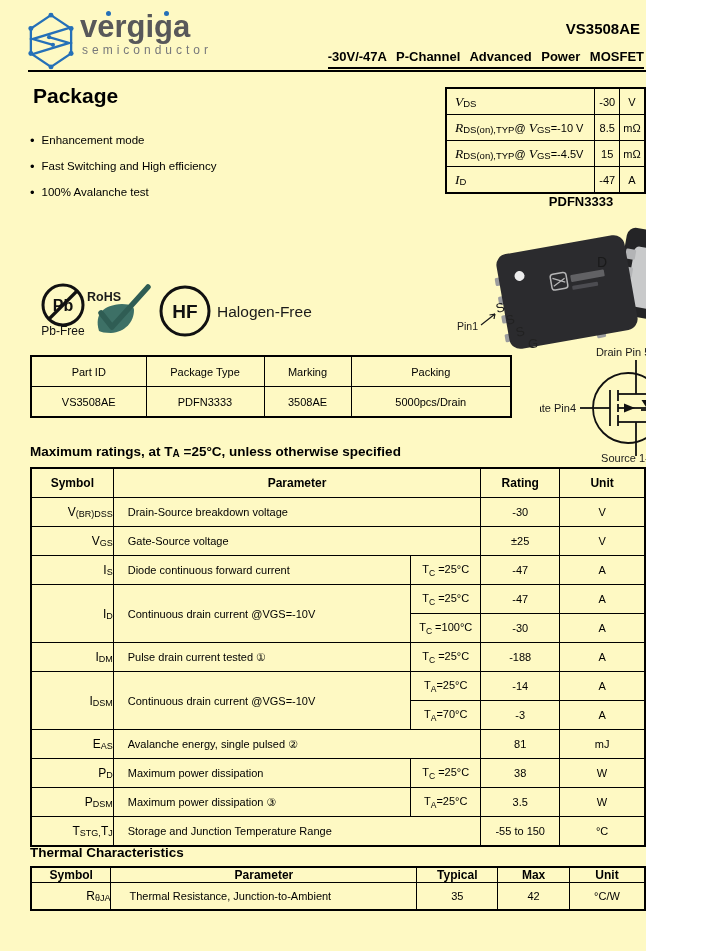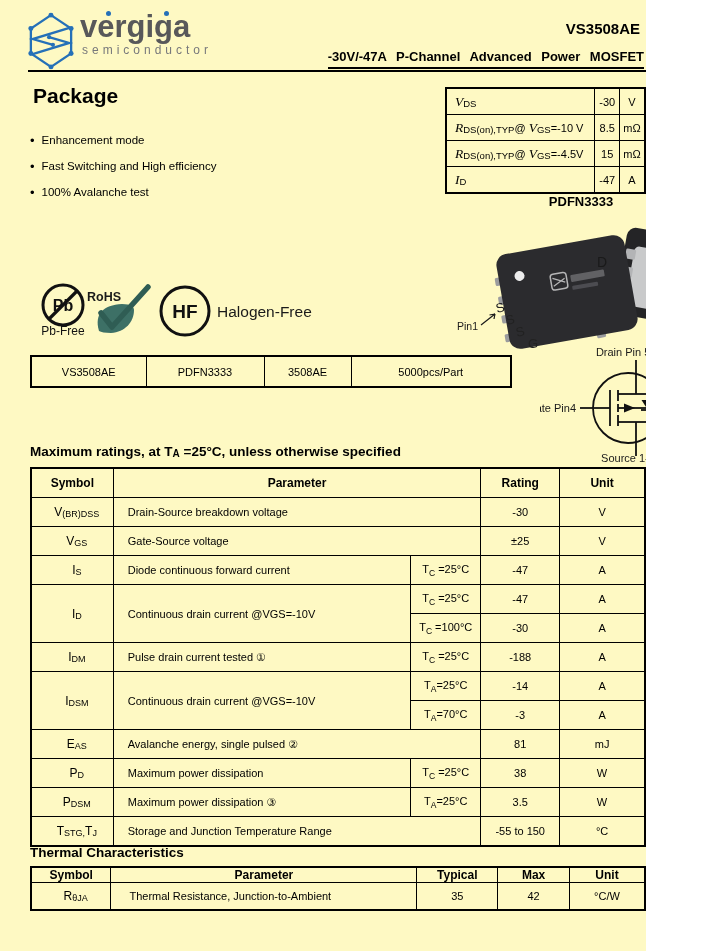--- a/index.html
+++ b/index.html
@@ -25,21 +25,21 @@
   .feat-item{height:26px;display:flex;align-items:center;}
   .feat-item .bullet{font-size:13px;margin-right:7px;}
 
   
   table.dt{border-collapse:collapse;table-layout:fixed;border:2px solid #000;padding-left:13px;}
   table.dt td,table.dt th{border:1px solid #000;font-size:11px;font-weight:normal;
       overflow:hidden;white-space:nowrap;padding:0;}
   table.dt th{font-size:12px;font-weight:bold;text-align:center;}
   .tc{text-align:center;}
   .tl{text-align:left;padding-left:14px !important;}
-  .sycell{text-align:center;padding-left:9px !important;font-size:12px !important;margin-top:6px;}
+  .sycell{text-align:right;padding-left:9px !important;font-size:12px !important;margin-top:6px;}
   .sb{font-size:9px;vertical-align:-1px;}
   .cd .sb{font-size:8.5px;vertical-align:-3px;}
 
   
   .keyspecs{left:445px;top:87px;}
   .keyspecs td{height:25px;font-size:12px;}
   .keyspecs .lbl{padding-left:8px !important;text-align:left;}
   .keyspecs i{font-size:13.5px;font-family:"Liberation Serif",serif;font-style:italic;}
   .keyspecs .sb{font-size:9.5px;}
 
@@ -203,25 +203,31 @@
   </svg>
 
   <table class="abs dt parttable">
     <colgroup>
         <col style="width:115px">
         <col style="width:118px">
         <col style="width:87px">
         <col style="width:160px">
       </colgroup>
     <tbody>
+        <tr>
+      <td class="tc">Part ID</td>
+      <td class="tc">Package Type</td>
+      <td class="tc">Marking</td>
+      <td class="tc">Packing</td>
+    </tr>
     <tr>
       <td class="tc">VS3508AE</td>
       <td class="tc">PDFN3333</td>
       <td class="tc">3508AE</td>
-      <td class="tc">5000pcs/Part</td>
+      <td class="tc">5000pcs/Drain</td>
     </tr>
   </tbody>
     </table>
 
   <svg class="abs" style="left:540px;top:346px;" width="180" height="118" viewBox="0 0 180 118">
     <text x="88" y="10" font-size="11" text-anchor="middle" fill="#1a1a1a">Drain Pin 5-8</text>
     <text x="36" y="66" font-size="11" text-anchor="end" fill="#1a1a1a">Gate Pin4</text>
     <text x="88" y="116" font-size="11" text-anchor="middle" fill="#1a1a1a">Source 1-3</text>
     <g stroke="#111" stroke-width="1.8" fill="none">
       <circle cx="88" cy="62" r="35"></circle>

